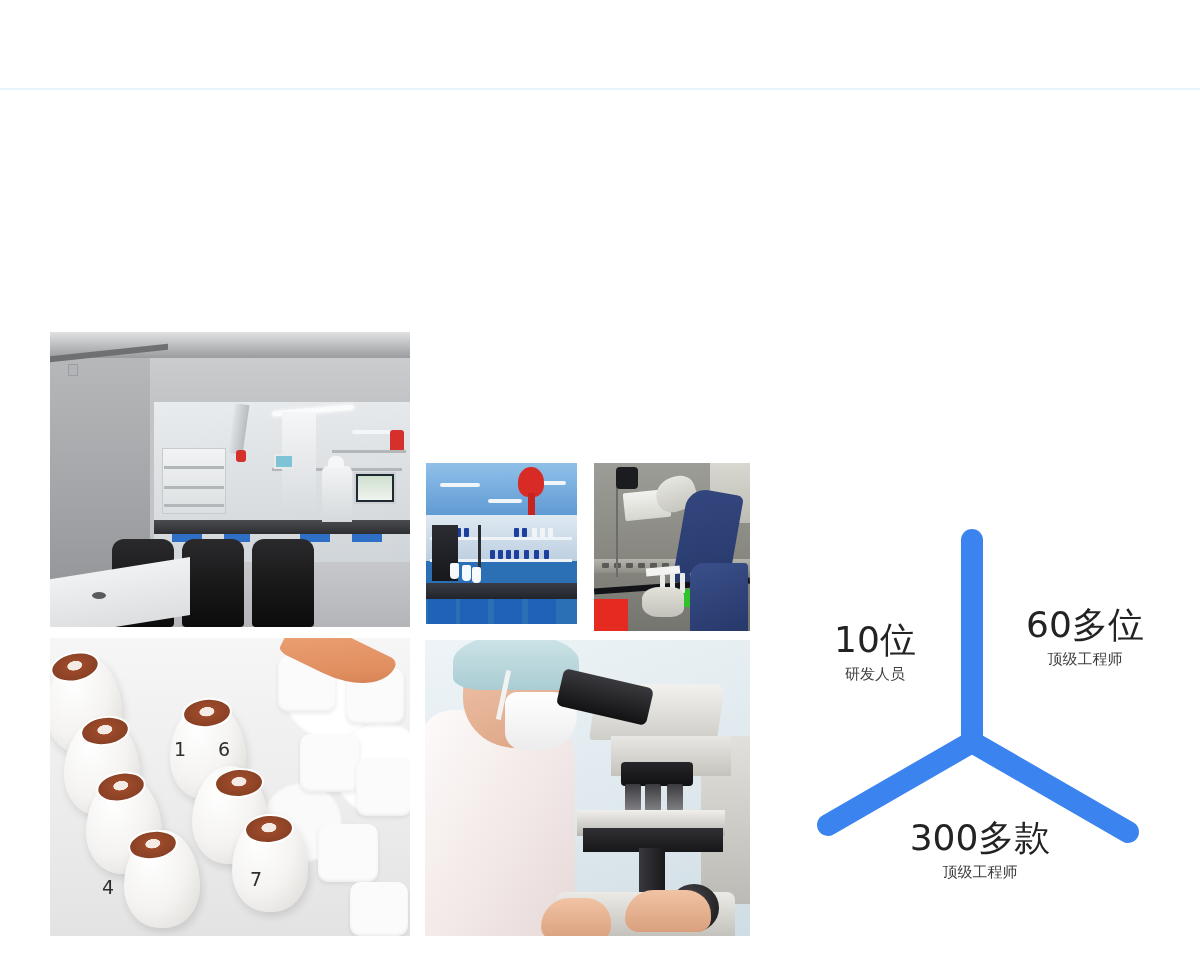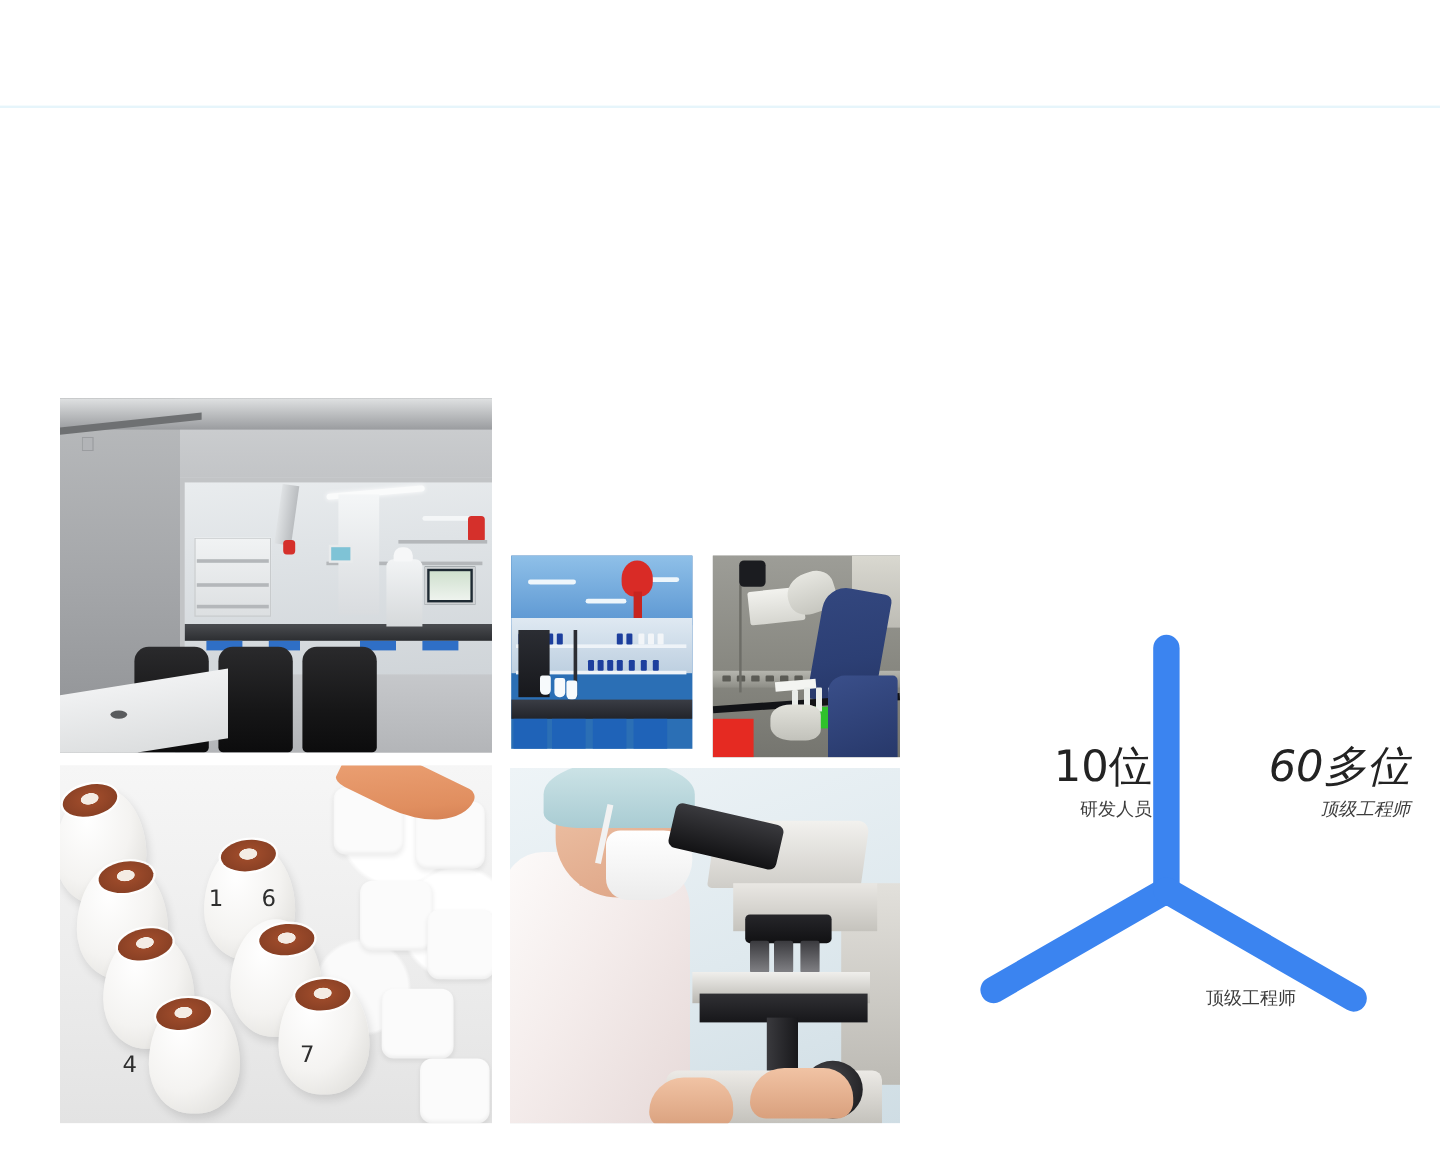--- a/index.html
+++ b/index.html
@@ -395,21 +395,21 @@
   }
 
   
   .y-diagram {
     position:absolute; left:800px; top:520px; width:360px; height:340px;
   }
   .y-svg { position:absolute; left:0; top:0; }
 
   .stat {
     position:absolute;
-    text-align:right;
+    text-align:center;
     color:#262626;
   }
   .stat .big {
     display:block;
     font-size:36px;
     line-height:40px;
     font-family:"DejaVu Sans", sans-serif;
     font-weight:400;
     color:#232323;
     white-space:nowrap;
@@ -417,21 +417,21 @@
   .stat .small {
     display:block;
     font-size:15px;
     line-height:22px;
     margin-top:3px;
     color:#3d3d3d;
     font-family:"DejaVu Sans", sans-serif;
     white-space:nowrap;
   }
   .stat-engineers { left:790px; top:620px; width:170px; }
-  .stat-rd        { left:995px; top:620px; width:180px;font-style:italic; }
+  .stat-rd        { left:995px; top:605px; width:180px; }
   .stat-formulas  { left:880px; top:818px; width:200px; }
 </style>
 </head>
 <body>
 
 <div id="page">
 
   <div class="top-divider"></div>
 
   <div class="photo p1">
@@ -618,16 +618,17 @@
     <span class="big">10位</span>
     <span class="small">研发人员</span>
   </div>
 
   <div class="stat stat-rd">
     <span class="big">60多位</span>
     <span class="small">顶级工程师</span>
   </div>
 
   <div class="stat stat-formulas">
+    <span class="big">300多款</span>
     <span class="small">顶级工程师</span>
   </div>
 
 </div>
 
 </body></html>

